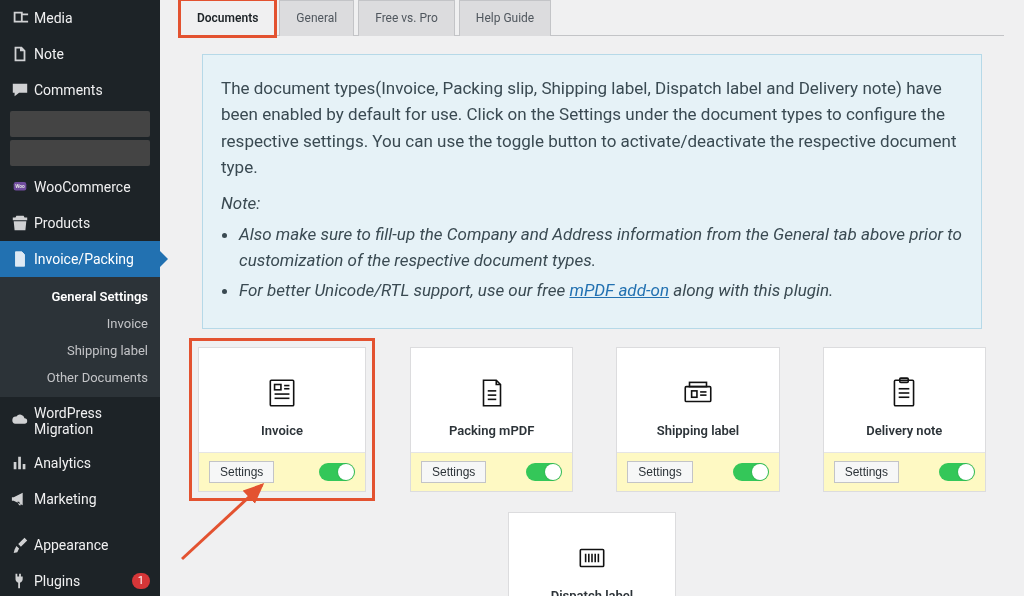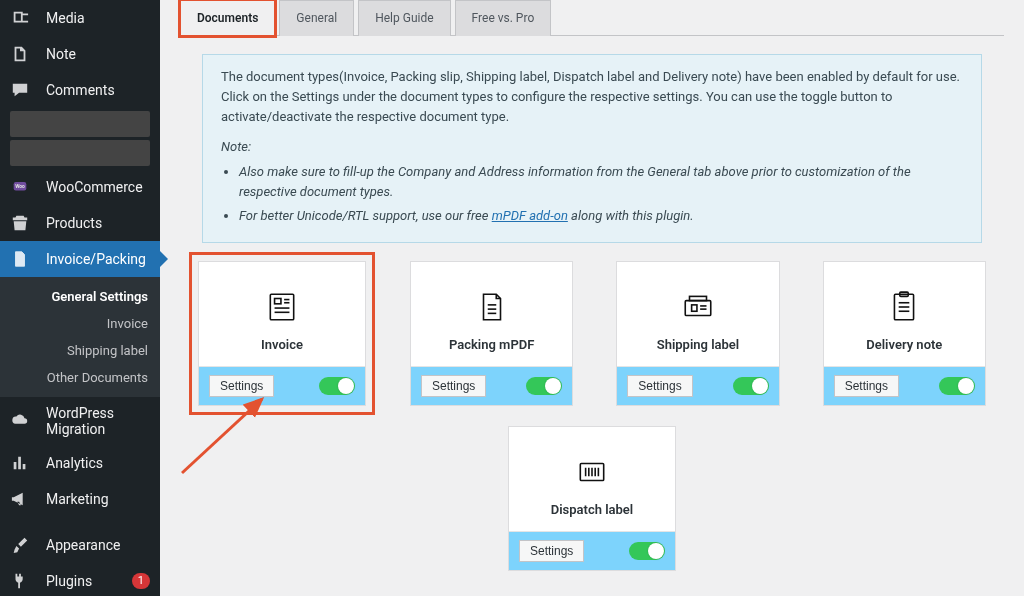--- a/index.html
+++ b/index.html
@@ -1,54 +1,54 @@
 <!DOCTYPE html>
 <html><head>
 <meta charset="utf-8">
 <style>
   * { box-sizing: border-box; margin: 0; padding: 0; }
   body { font-family: -apple-system, BlinkMacSystemFont, "Segoe UI", Roboto, sans-serif; background: #f0f0f1; color: #3c434a; font-size: 13px; overflow: hidden; width: 1024px; height: 596px; position: relative; }
 
   
   .sidebar { position: absolute; left: 0; top: 0; bottom: 0; width: 160px; background: #1d2327; color: #c3c4c7; }
-  .menu-item { display: flex; align-items: center; padding: 8px 10px; cursor: pointer; color: #f0f0f1; gap: 16px; font-size: 14px; }
+  .menu-item { display: flex; align-items: center; padding: 8px 10px; cursor: pointer; color: #f0f0f1; gap: 4px; font-size: 14px; }
   .menu-item.current { background: #2271b1; color: #fff; position: relative; }
   .menu-item.current::after { content: ""; position: absolute; right: -8px; top: 50%; transform: translateY(-50%); border: 8px solid transparent; border-left-color: #2271b1; border-right: 0; }
   .menu-item .icon { width: 20px; height: 20px; display: inline-flex; align-items: center; justify-content: center; opacity: .85; }
   .menu-item .label { flex: 1; }
   .placeholder-item { height: 26px; margin: 3px 10px; background: #444; border-radius: 2px; }
   .submenu { background: #2c3338; padding: 6px 0; }
   .submenu .sub { padding: 6px 12px; font-size: 13px; color: #c3c4c7; cursor: pointer; text-align: right; }
   .submenu .sub.current { color: #fff; font-weight: 600; }
   .badge { background: #d63638; color: #fff; border-radius: 9px; padding: 0 6px; font-size: 11px; line-height: 16px; display: inline-block; margin-left: 4px; }
 
   
   .content { position: absolute; left: 160px; right: 0; top: 0; bottom: 0; padding: 0 20px 20px 20px; overflow: hidden; }
 
   
   .tabs { display: flex; border-bottom: 1px solid #c3c4c7; margin-bottom: 18px; }
   .tab { padding: 10px 16px; border: 1px solid #c3c4c7; border-bottom: none; background: #dcdcde; margin-right: 4px; margin-bottom: -1px; font-size: 12px; color: #50575e; cursor: pointer; }
   .tab.active { background: #f0f0f1; border-bottom: 1px solid #f0f0f1; font-weight: 600; color: #1d2327; }
   .tab-highlight { outline: 3px solid #e35230; outline-offset: -1px; }
 
   
-  .notice { background: #e6f2f7; border: 1px solid #b6d9e8; padding: 12px 18px; margin: 0 22px 18px 22px; font-size: 13px; color: #3a4a52; line-height: 1.55; }
+  .notice { background: #e6f2f7; border: 1px solid #b6d9e8; padding: 20px 18px; margin: 0 22px 18px 22px; font-size: 17px; color: #3a4a52; line-height: 1.55; }
   .notice ul { padding-left: 18px; margin-top: 4px; }
   .notice li { margin-bottom: 4px; }
   .notice .note-label { display: block; margin-top: 10px; }
   .notice em, .notice .italic { font-style: italic; }
   .notice a { color: #2271b1; }
 
   
   .cards-area { position: relative; padding: 0 18px; }
   .cards-row { display: flex; gap: 20px; justify-content: flex-start; margin-bottom: 20px; }
   .card { width: 168px; border: 1px solid #dcdcde; background: #fff; text-align: center; }
   .card .body { padding: 28px 10px 14px 10px; }
   .card .title { font-weight: 600; font-size: 13px; color: #2c3338; margin-top: 10px; }
-  .card .footer { border-top: 1px solid #e5e5e5; display: flex; align-items: center; justify-content: space-between; padding: 8px 10px; background: #7dd3fc; gap: 40px; }
+  .card .footer { border-top: 1px solid #e5e5e5; display: flex; align-items: center; justify-content: space-between; padding: 8px 10px; background: #fef9c3; gap: 40px; }
   .settings-btn { background: #f6f7f7; border: 1px solid #c3c4c7; padding: 3px 10px; font-size: 12px; cursor: pointer; color: #2c3338; }
   .toggle { width: 36px; height: 18px; background: #34c759; border-radius: 10px; position: relative; cursor: pointer; }
   .toggle::after { content: ""; position: absolute; width: 16px; height: 16px; background: #fff; border-radius: 50%; top: 1px; right: 1px; box-shadow: 0 0 2px rgba(0,0,0,.2); }
   .card-highlight-wrap { border: 3px solid #e35230; padding: 6px; margin: -9px; }
   .second-row { justify-content: center; }
 
   
   .doc-icon { width: 34px; height: 34px; display: inline-block; }
 
   
@@ -158,22 +158,22 @@
     <span class="label">Plugins</span>
     <span class="badge">1</span>
   </div>
 
 </div>
 
 <div class="content">
   <div class="tabs">
     <div class="tab active tab-highlight">Documents</div>
     <div class="tab">General</div>
+    <div class="tab">Free vs. Pro</div>
     <div class="tab">Help Guide</div>
-    <div class="tab">Free vs. Pro</div>
   </div>
 
   <div class="notice">
     <span>The document types(Invoice, Packing slip, Shipping label, Dispatch label and Delivery note) have been enabled by default for use. Click on the Settings under the document types to configure the respective settings. You can use the toggle button to activate/deactivate the respective document type.</span>
     <span class="note-label italic">Note:</span>
     <ul class="italic">
       <li>Also make sure to fill-up the Company and Address information from the General tab above prior to customization of the respective document types.</li>
       <li>
         <span>For better Unicode/RTL support, use our free </span><a href="#">mPDF add-on</a><span> along with this plugin.</span>
       </li>

